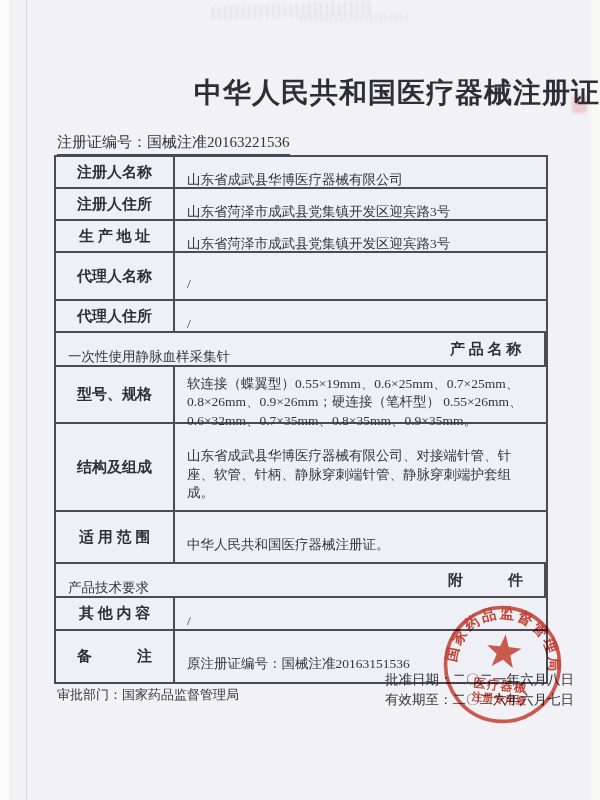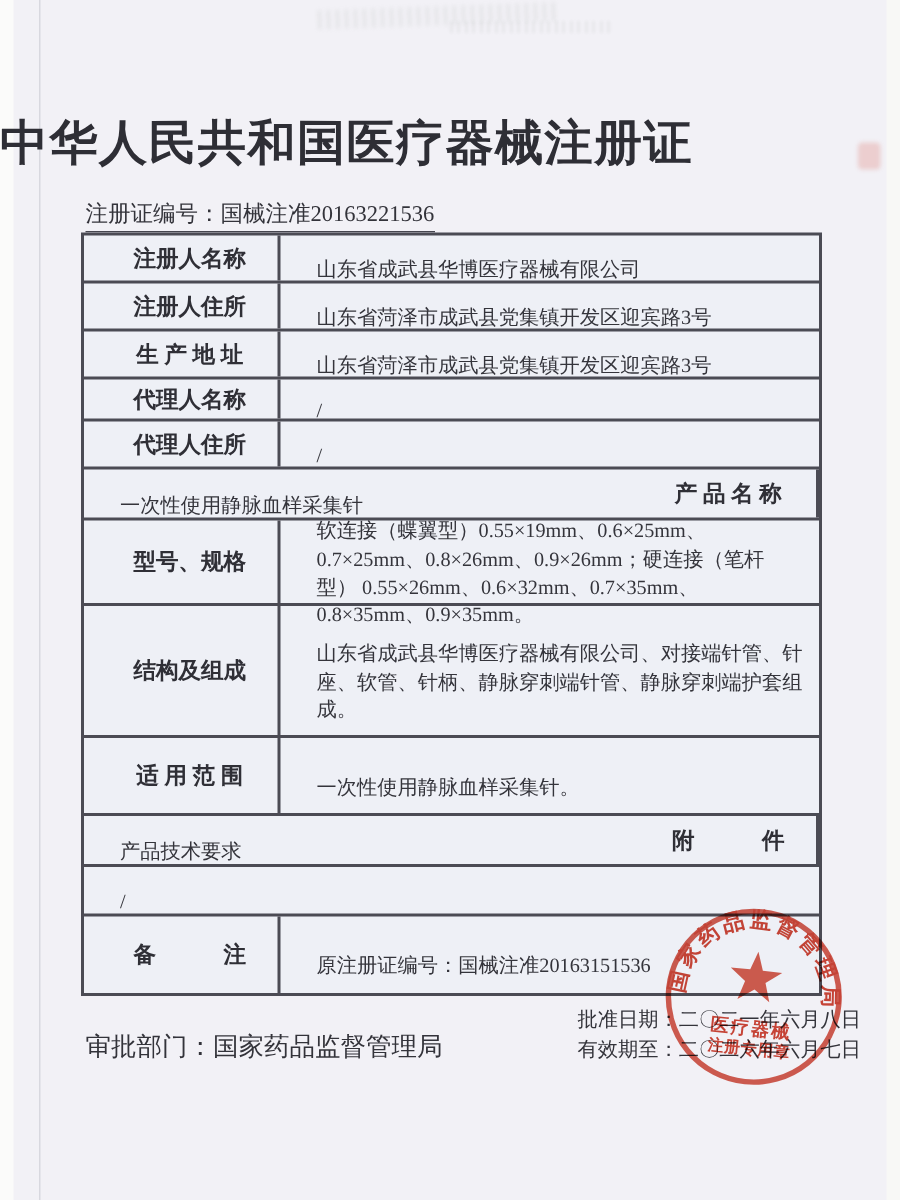--- a/index.html
+++ b/index.html
@@ -41,65 +41,65 @@
     opacity:.5;
   }
   .red-speck{
     position:absolute;left:572px;top:95px;width:15px;height:18px;
     background:rgba(214,84,70,.22);
     filter:blur(1.5px);
     border-radius:3px;
   }
   .title{
     position:absolute;left:0;top:74px;width:600px;
-    text-align:left;
-    font-size:32px;font-weight:bold;
+    text-align:right;
+    font-size:28px;font-weight:bold;
     letter-spacing:1px;
     margin:0;
     color:#2e2e35;
   }
   .certno{
     position:absolute;left:57px;top:133px;
     font-size:15px;
     border-bottom:1.5px solid #45454e;
     padding-bottom:2px;
     white-space:nowrap;
   }
   .table{
     position:absolute;left:54px;top:155px;width:494px;
     border:2px solid #4b4b54;
     box-sizing:border-box;
     background:#eef0f6;
   }
   .row{display:flex;box-sizing:border-box;}
   .row + .row{border-top:2px solid #4b4b54;}
-  .cell{box-sizing:border-box;margin-left:12px;}
+  .cell{box-sizing:border-box;}
   .cell.label{
     width:119px;flex:0 0 119px;
     border-right:2px solid #4b4b54;
     display:flex;align-items:center;justify-content:center;
     font-weight:bold;font-size:15px;
     text-align:center;
     white-space:pre;
     color:#2f2f36;
   }
   .cell.value{
     flex:1;
     display:flex;align-items:center;
     padding:20px 10px 4px 12px;
     font-size:13.5px;
     line-height:1.38;
     color:#34343b;
   }
-  .r1{height:30px}.r2{height:32px}.r3{height:32px}.r4{height:28px}
+  .r1{height:30px}.r2{height:32px}.r3{height:32px}.r4{height:48px}
   .r5{height:32px}.r6{height:34px}.r7{height:57px}.r8{height:88px}
   .r9{height:52px}.r10{height:34px}.r11{height:33px}.r12{height:53px}
   .dept{
     position:absolute;left:57px;top:686px;
-    font-size:17px;white-space:nowrap;
+    font-size:13px;white-space:nowrap;
   }
   .date-approved{
     position:absolute;left:385px;top:671px;
     font-size:13.5px;white-space:nowrap;
   }
   .date-valid{
     position:absolute;left:385px;top:691px;
     font-size:13.5px;white-space:nowrap;
   }
   .stamp{
@@ -157,27 +157,28 @@
     <div class="row r7">
       <div class="cell label">型号、规格</div>
       <div class="cell value">软连接（蝶翼型）0.55×19mm、0.6×25mm、0.7×25mm、0.8×26mm、0.9×26mm；硬连接（笔杆型） 0.55×26mm、0.6×32mm、0.7×35mm、0.8×35mm、0.9×35mm。</div>
     </div>
     <div class="row r8">
       <div class="cell label">结构及组成</div>
       <div class="cell value">山东省成武县华博医疗器械有限公司、对接端针管、针座、软管、针柄、静脉穿刺端针管、静脉穿刺端护套组成。</div>
     </div>
     <div class="row r9">
       <div class="cell label">适 用 范 围</div>
-      <div class="cell value">一次性使用静脉血样采集针。</div>
+      <div class="cell value">中华人民共和国医疗器械注册证。</div>
     </div>
     <div class="row r10">
       <div class="cell value">产品技术要求</div>
       <div class="cell label">附　　　件</div>
     </div>
     <div class="row r11">
+      <div class="cell label">其 他 内 容</div>
       <div class="cell value">/</div>
     </div>
     <div class="row r12">
       <div class="cell label">备　　　注</div>
       <div class="cell value">原注册证编号：国械注准20163151536</div>
     </div>
   </div>
 
   <div class="dept"><span>审批部门：</span><span>国家药品监督管理局</span></div>
 

